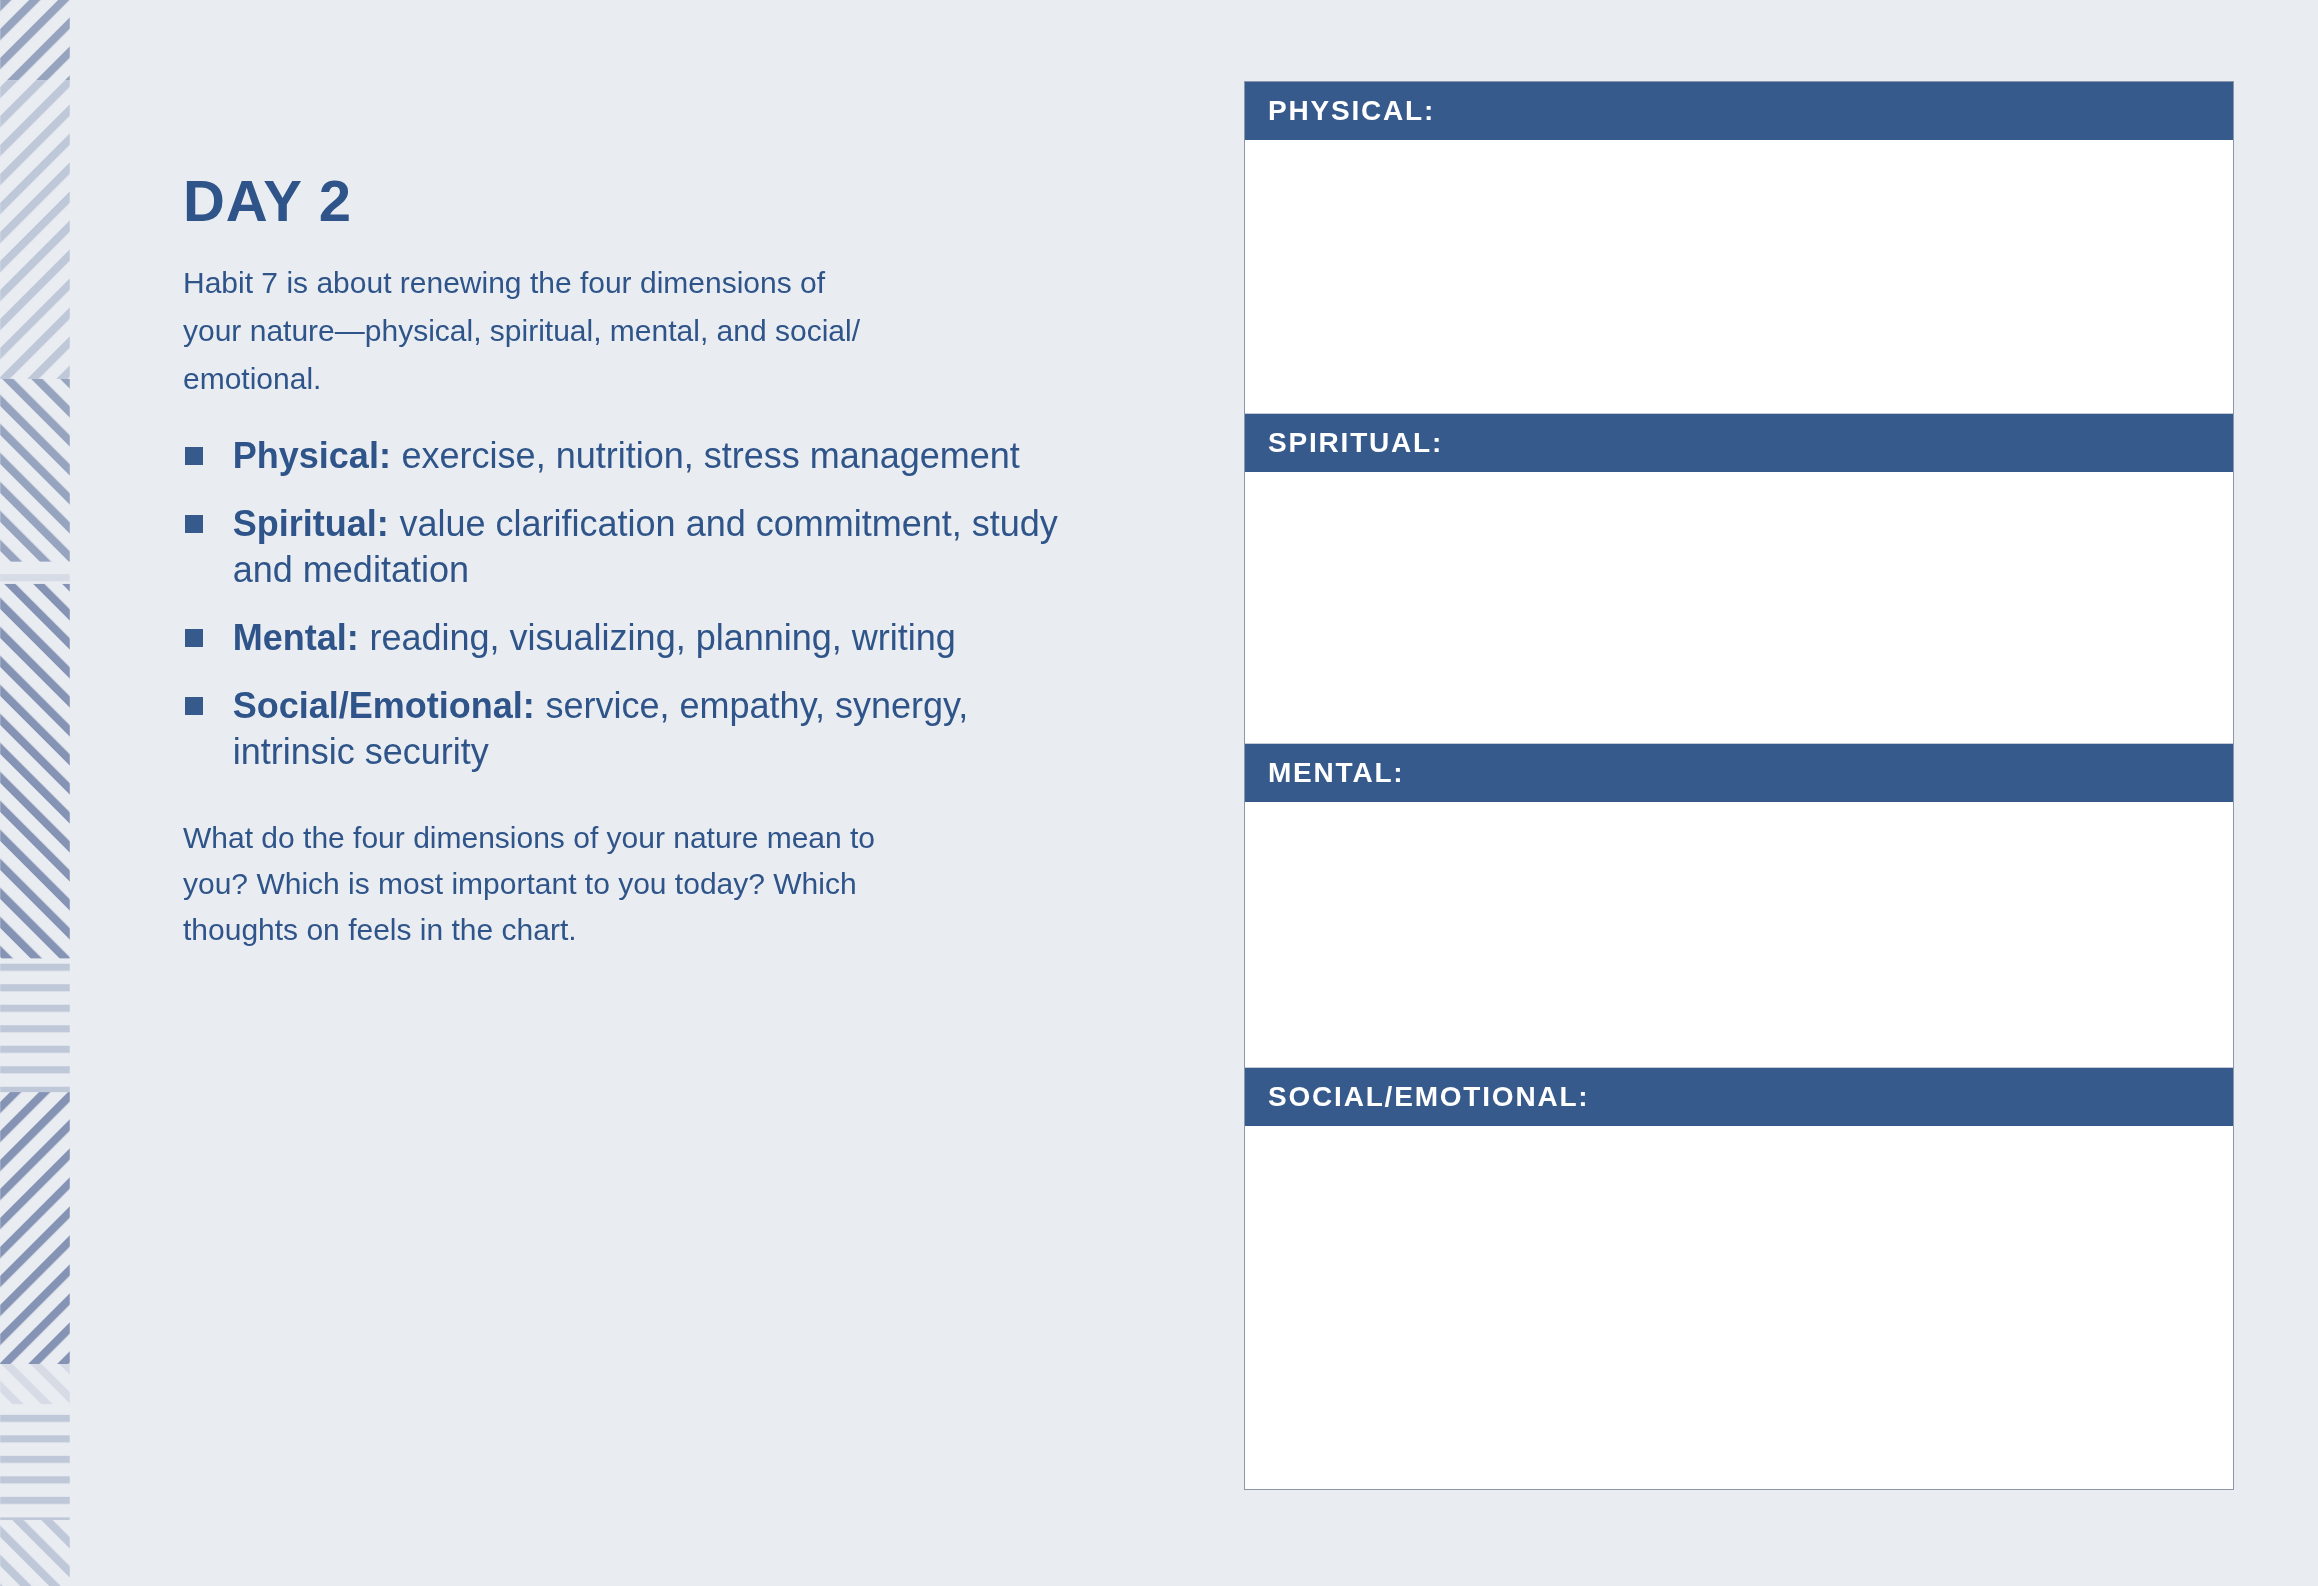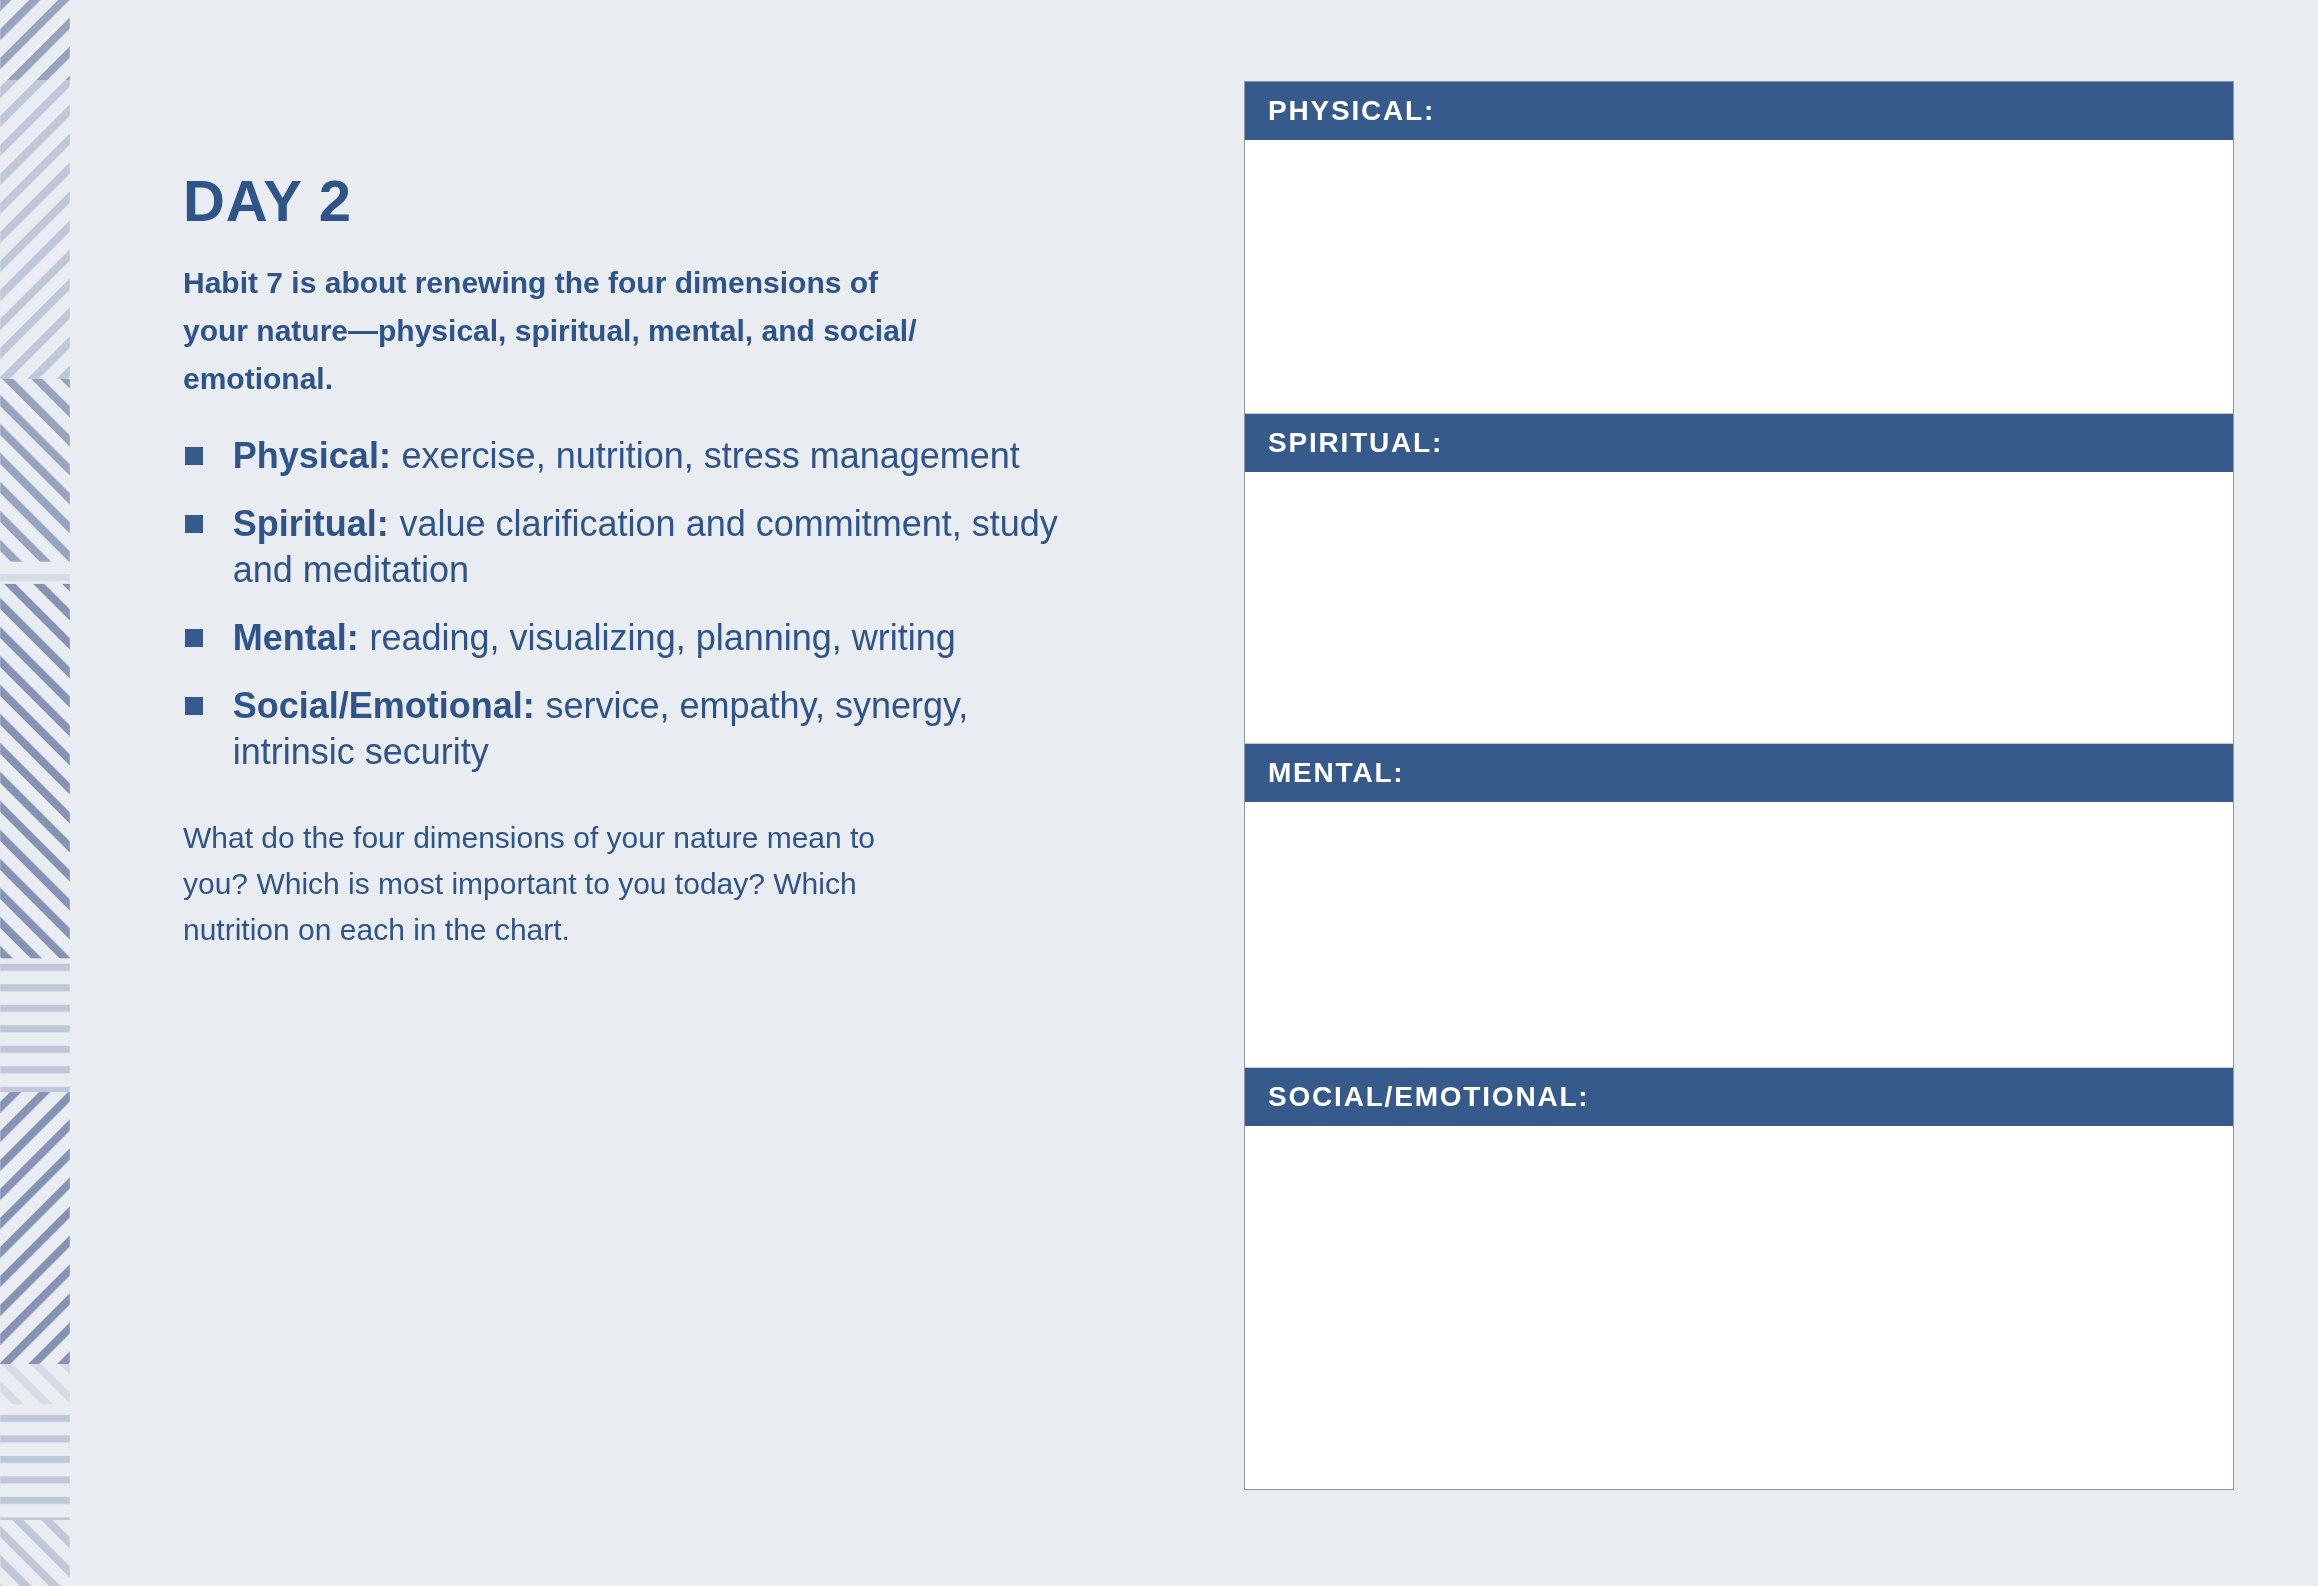--- a/index.html
+++ b/index.html
@@ -32,21 +32,21 @@
     font-size: 58px;
     line-height: 52px;
     font-weight: 700;
     letter-spacing: 0.9px;
     color: var(--text, #2e5489);
   }
   .para .line {
     font-size: 30px;
     white-space: nowrap;
   }
-  .intro { margin-top: 32px; font-weight: bold; }
+  .intro { margin-top: 32px; }
   .intro .line { line-height: 48px; }
   .prompt { margin-top: 40px; }
   .prompt .line { line-height: 46px; }
 
   .bullets {
     list-style: none;
     margin: 30px 0 0 0;
     padding: 0;
   }
   .bullets li {
@@ -188,21 +188,21 @@
         <div class="bullet-text">
           <div class="line"><span class="term">Social/Emotional:</span><span>service, empathy, synergy,</span></div>
           <div class="line">intrinsic security</div>
         </div>
       </li>
     </ul>
 
     <div class="para prompt">
       <div class="line">What do the four dimensions of your nature mean to</div>
       <div class="line">you? Which is most important to you today? Which</div>
-      <div class="line">nutrition on each in the chart.</div>
+      <div class="line">thoughts on feels in the chart.</div>
     </div>
   </div>
 
   <div class="chart">
     <div class="chart-section">
       <div class="chart-header">PHYSICAL:</div>
       <div class="chart-body b1"></div>
     </div>
     <div class="chart-section">
       <div class="chart-header">SPIRITUAL:</div>

